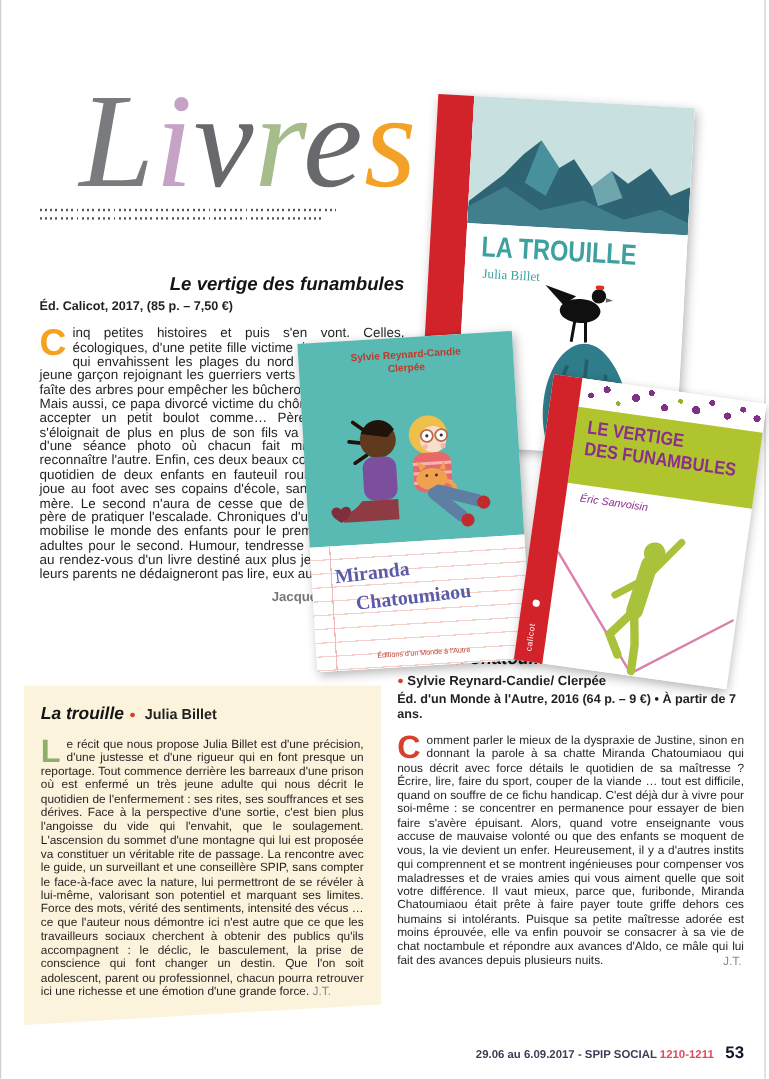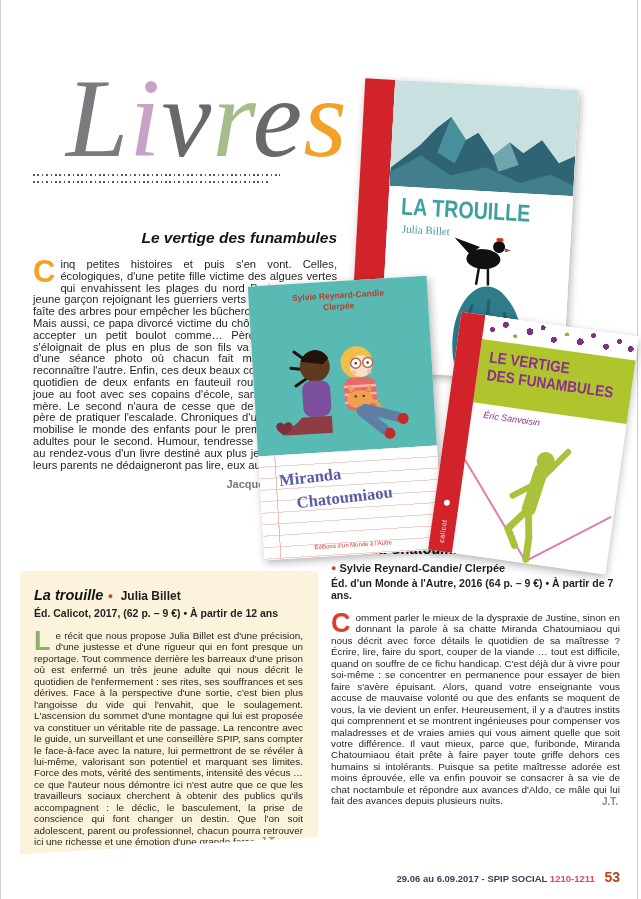--- a/index.html
+++ b/index.html
@@ -96,45 +96,46 @@
 
   
   #box-trouille{position:absolute;left:20px;top:571px;width:298px;height:286px;
     background:#fbf3db;clip-path:polygon(0 0,100% 0,100% 93%,0 99%);}
   .bt-inner{padding:15px 15px 0 14px;}
   .small-title{font-size:14.5px;font-weight:bold;font-style:italic;color:#141414;}
   .small-author{font-size:12px;font-weight:bold;}
   .small-meta{margin-top:3px;font-size:10.5px;font-weight:bold;}
   .small-body{margin:11px 0 0 0;font-size:9.9px;line-height:11.45px;text-align:justify;}
   .small-body .dropcap{font-size:27px;line-height:20px;}
-  .initials{color:#8a8b8d;font-weight:bold;font-size:10px;}
+  .initials{color:#8a8b8d;font-weight:normal;font-size:10px;}
 
   
   #col-miranda{position:absolute;left:331px;top:541px;width:289px;}
   .bodywrap{position:relative;}
   #col-miranda .initials{position:absolute;right:2px;bottom:0;}
 
   
   #footer{position:absolute;top:869px;left:0;width:620px;text-align:right;
     font-size:9.5px;font-weight:bold;color:#3d3d58;}
   #footer .issue{color:#e2495b;}
-  #footer .pgnum{font-size:14px;color:#c2410c;margin-left:7px;}
+  #footer .pgnum{font-size:14px;color:#0f172a;margin-left:7px;}
 </style>
 </head>
 <body>
 
 <div class="edge left"></div>
 <div class="edge right"></div>
 
 <h1 class="masthead"><span style="color: rgb(122, 123, 126);">L</span><span style="color: rgb(198, 163, 198);">i</span><span style="color: rgb(104, 105, 108);">v</span><span style="color: rgb(167, 188, 139);">r</span><span style="color: rgb(104, 105, 108);">e</span><span style="color: rgb(244, 162, 39);">s</span></h1>
 <div class="rule r1"></div>
 <div class="rule r2"></div>
 
 <section class="article-main">
   <h2 class="rv-title">Le vertige des funambules</h2>
+  <div class="meta">Éd. Calicot, 2017, (85 p. – 7,50 €)</div>
   <p class="bodytxt"><span class="dropcap" style="color: rgb(245, 162, 31);">C</span><span>inq petites histoires et puis s'en vont. Celles, écologiques, d'une petite fille victime des algues vertes qui envahissent les plages du nord Bretagne et d'un jeune garçon rejoignant les guerriers verts qui s'installent au faîte des arbres pour empêcher les bûcherons de les abattre. Mais aussi, ce papa divorcé victime du chômage qui finit par accepter un petit boulot comme… Père Noël. Lui qui s'éloignait de plus en plus de son fils va le retrouver lors d'une séance photo où chacun fait mine de ne pas reconnaître l'autre. Enfin, ces deux beaux contes décrivant le quotidien de deux enfants en fauteuil roulant. Le premier joue au foot avec ses copains d'école, sans rien dire à sa mère. Le second n'aura de cesse que de convaincre son père de pratiquer l'escalade. Chroniques d'une solidarité qui mobilise le monde des enfants pour le premier et celui des adultes pour le second. Humour, tendresse et émotion sont au rendez-vous d'un livre destiné aux plus jeunes, mais que leurs parents ne dédaigneront pas lire, eux aussi.</span></p>
   <div class="signature">Jacques Trémintin</div>
 </section>
 
 <aside class="cover" id="cover-trouille">
   <div class="spine">
     <span class="spine-dot"></span>
     <span class="spine-label">calicot</span>
   </div>
   <div class="ct-body">
@@ -234,21 +235,20 @@
   </div>
 </aside>
 
 <section id="box-trouille">
   <div class="bt-inner">
     <div>
       <span class="small-title">La trouille</span>
       <span class="dot" style="color: rgb(216, 64, 44);">●</span>
       <span class="small-author">Julia Billet</span>
     </div>
-    <div class="small-meta">Éd. Calicot, 2017, (62 p. – 9 €) • À partir de 12 ans</div>
     <p class="small-body"><span class="dropcap" style="color: rgb(143, 174, 107);">L</span><span>e récit que nous propose Julia Billet est d'une précision, d'une justesse et d'une rigueur qui en font presque un reportage. Tout commence derrière les barreaux d'une prison où est enfermé un très jeune adulte qui nous décrit le quotidien de l'enfermement : ses rites, ses souffrances et ses dérives. Face à la perspective d'une sortie, c'est bien plus l'angoisse du vide qui l'envahit, que le soulagement. L'ascension du sommet d'une montagne qui lui est proposée va constituer un véritable rite de passage. La rencontre avec le guide, un surveillant et une conseillère SPIP, sans compter le face-à-face avec la nature, lui permettront de se révéler à lui-même, valorisant son potentiel et marquant ses limites. Force des mots, vérité des sentiments, intensité des vécus … ce que l'auteur nous démontre ici n'est autre que ce que les travailleurs sociaux cherchent à obtenir des publics qu'ils accompagnent : le déclic, le basculement, la prise de conscience qui font changer un destin. Que l'on soit adolescent, parent ou professionnel, chacun pourra retrouver ici une richesse et une émotion d'une grande force.</span> <span class="initials">J.T.</span></p>
   </div>
 </section>
 
 <section id="col-miranda">
   <div class="small-title">Miranda Chatoumiaou</div>
   <div class="byline">
     <span class="dot" style="color: rgb(216, 64, 44);">●</span><span>Sylvie Reynard-Candie/ Clerpée</span>
   </div>
   <div class="small-meta">Éd. d'un Monde à l'Autre, 2016 (64 p. – 9 €) • À partir de 7 ans.</div>

